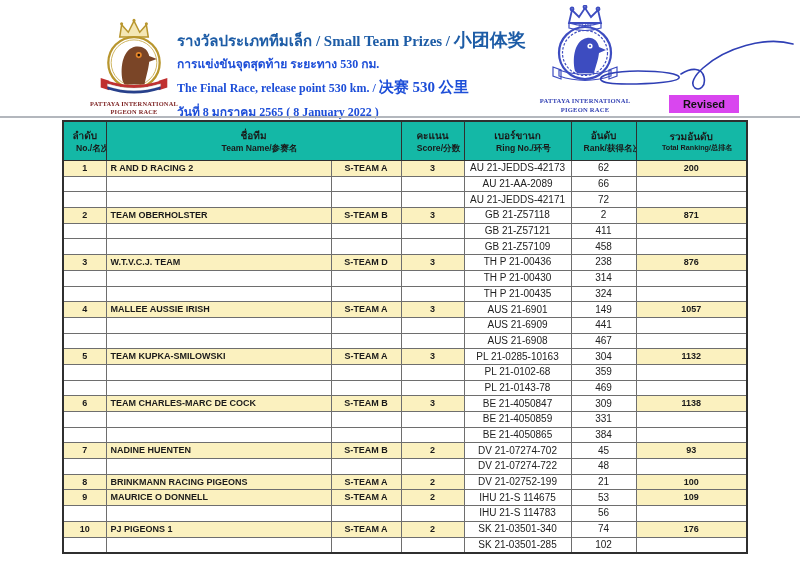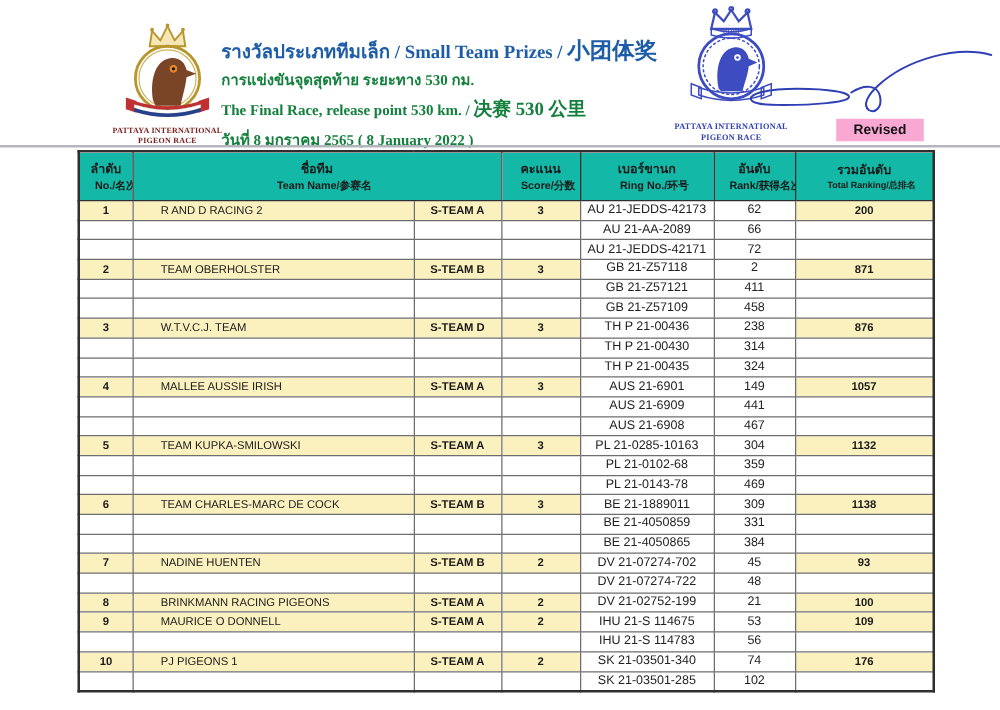--- a/index.html
+++ b/index.html
@@ -9,46 +9,46 @@
 
   
   .left-logo{left:84px;top:18px;width:100px;text-align:center;}
   .logo-caption{font-family:"Liberation Serif",serif;font-weight:bold;font-size:6.4px;
                 line-height:1.3;color:#7b1f1f;letter-spacing:.2px;}
   .title-block{left:177px;top:28px;width:360px;}
   .title-line1{font-family:"Liberation Serif",serif;font-weight:bold;font-size:15px;
                color:#1d5ca6;margin-bottom:1px;white-space:nowrap;}
   .title-line1 .zh{font-size:18px;}
   .title-sub{font-family:"Liberation Serif",serif;font-weight:bold;font-size:12px;
-             color:#15803d;margin-bottom:5px;white-space:nowrap;}
+             color:#1d4ed8;margin-bottom:5px;white-space:nowrap;}
   .title-sub .zh{font-size:15px;}
   .stamp-block{left:527px;top:5px;width:116px;text-align:center;}
   .stamp-caption{font-family:"Liberation Serif",serif;font-weight:bold;font-size:6.6px;
                  line-height:1.35;color:#3442b4;letter-spacing:.2px;}
   .signature{left:593px;top:34px;width:205px;height:60px;}
-  .revised-badge{left:669px;top:95px;width:70px;height:18px;background:#f9a8d4;
+  .revised-badge{left:669px;top:95px;width:70px;height:18px;background:#d946ef;
                  display:flex;align-items:center;justify-content:center;
                  font-size:11px;font-weight:bold;color:#111;}
   .page-divider{left:0;top:116px;width:800px;height:2px;background:#b3b7bd;}
 
   
   .table-wrap{left:62px;top:120px;}
   table.prize{border-collapse:collapse;table-layout:fixed;width:684px;
               border:2px solid #2f2f2f;}
   .prize th,.prize td{border:1px solid #6e6e6e;padding:0;overflow:hidden;
                       white-space:nowrap;text-align:center;vertical-align:middle;}
   .prize th{border-color:#2f2f2f;height:38px;background:#14b8a6;}
   .prize td{height:14.7px;font-size:9px;line-height:1;}
   .h1{font-size:10px;font-weight:bold;line-height:1.5;}
   .h2{font-size:8.6px;font-weight:bold;line-height:1.2;padding-left:12px;}
   .h2-small{font-size:7.2px;}
   tr.group-first td{border-top:1.8px solid #2f2f2f;}
   td.hl{background:#fbf1bf;}
   td.c-no,td.c-type,td.c-score,td.c-total{font-weight:bold;}
-  td.c-name{text-align:left;padding-left:22px;font-weight:normal;font-size:9px;}
+  td.c-name{text-align:left;padding-left:4px;font-weight:bold;font-size:9px;}
   td.c-ring,td.c-rank{font-size:10px;color:#222;}
 </style>
 </head>
 <body>
 
 <div class="abs left-logo">
   <svg width="96" height="78" viewBox="0 0 100 82">
 
     <path d="M35,20 L37,7 L44,15 L50,3 L56,15 L63,7 L65,20 Z" fill="#f4e7b5" stroke="#b8962e" stroke-width="1.6"></path>
     <circle cx="37" cy="6" r="1.6" fill="#b8962e"></circle>
@@ -296,21 +296,21 @@
           <td class="c-score"></td>
           <td class="c-ring">PL 21-0143-78</td>
           <td class="c-rank">469</td>
           <td class="c-total"></td>
         </tr>
         <tr class="group-first">
           <td class="c-no hl">6</td>
           <td class="c-name hl">TEAM CHARLES-MARC DE COCK</td>
           <td class="c-type hl">S-TEAM B</td>
           <td class="c-score hl">3</td>
-          <td class="c-ring">BE 21-1889011</td>
+          <td class="c-ring">BE 21-4050847</td>
           <td class="c-rank">309</td>
           <td class="c-total hl">1138</td>
         </tr>
         <tr>
           <td class="c-no"></td>
           <td class="c-name"></td>
           <td class="c-type"></td>
           <td class="c-score"></td>
           <td class="c-ring">BE 21-4050859</td>
           <td class="c-rank">331</td>

